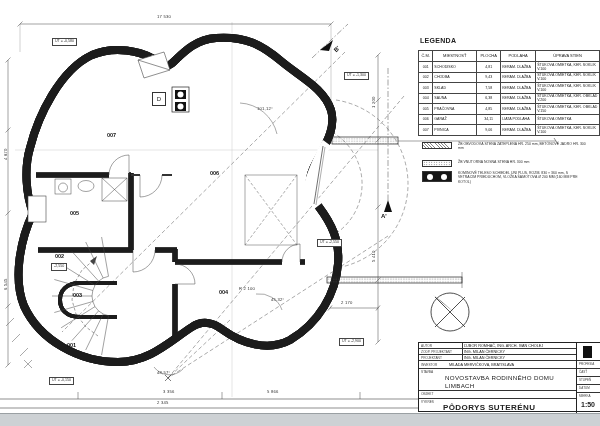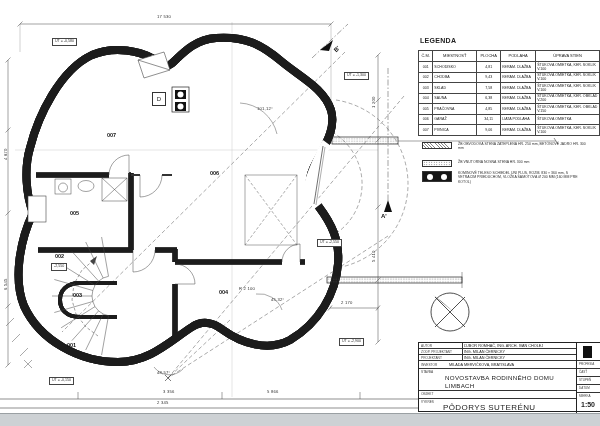--- a/index.html
+++ b/index.html
@@ -32,21 +32,21 @@
   .sym.dots{background:radial-gradient(circle at 1px 1px,#666 .5px,transparent .6px);background-size:2.5px 2.5px;}
   .sym.chim{height:11px;background:#161616;display:flex;align-items:center;justify-content:space-around;}
   .sym.chim i{width:6px;height:6px;border-radius:50%;background:#fff;display:block;}
   
   .tb{position:absolute;left:418px;top:342px;width:212px;height:70px;border:0.9px solid #222;background:#fff;}
   .tb .cell{position:absolute;border-bottom:0.5px solid #333;}
   .tb .lab{position:absolute;font-size:3.2px;color:#444;left:2px;top:1px;}
   .tb .val{position:absolute;font-size:3.8px;color:#222;white-space:nowrap;}
   .tb .vline{position:absolute;width:0;border-left:0.5px solid #333;}
   .big1{font-size:6.2px !important;letter-spacing:.3px;}
-  .big2{font-size:8px !important;font-weight:normal;letter-spacing:.4px;}
+  .big2{font-size:8px !important;font-weight:bold;letter-spacing:.4px;}
   .side{position:absolute;left:157px;top:0;width:55px;height:70px;border-left:0.8px solid #222;}
   .side .srow{position:absolute;left:0;width:100%;border-bottom:0.5px solid #333;}
   .side .slab{position:absolute;left:2px;top:1px;font-size:3px;color:#444;}
   .logo{position:absolute;left:6px;top:3px;width:9px;height:12px;background:#111;}
   .scale{position:absolute;left:4px;top:8px;font-size:7px;font-weight:bold;}
   .strip{position:absolute;left:0;top:413px;width:600px;height:13px;background:#cdd1d4;border-top:0.7px solid #9aa0a3;}
 </style>
 </head>
 <body>
 

